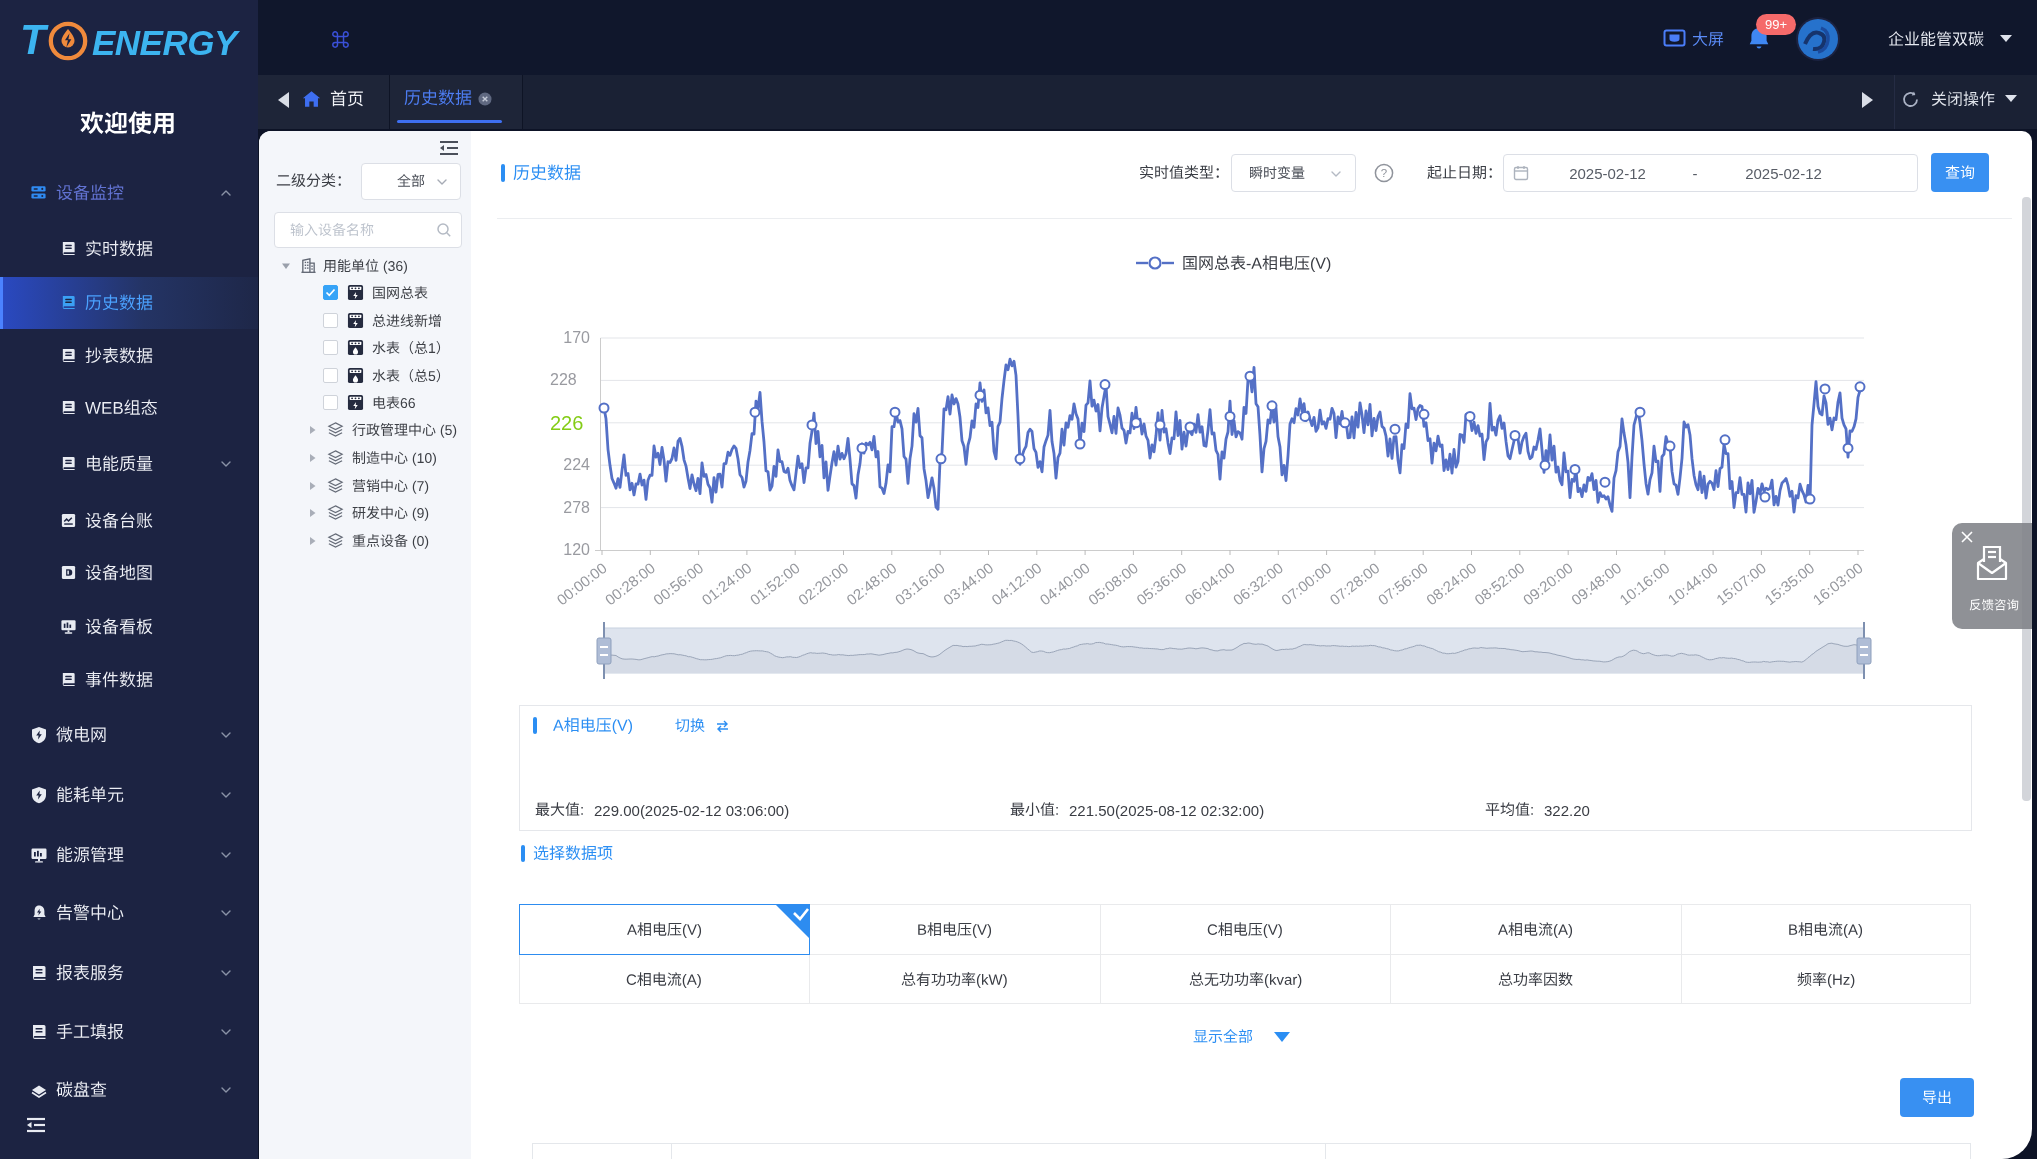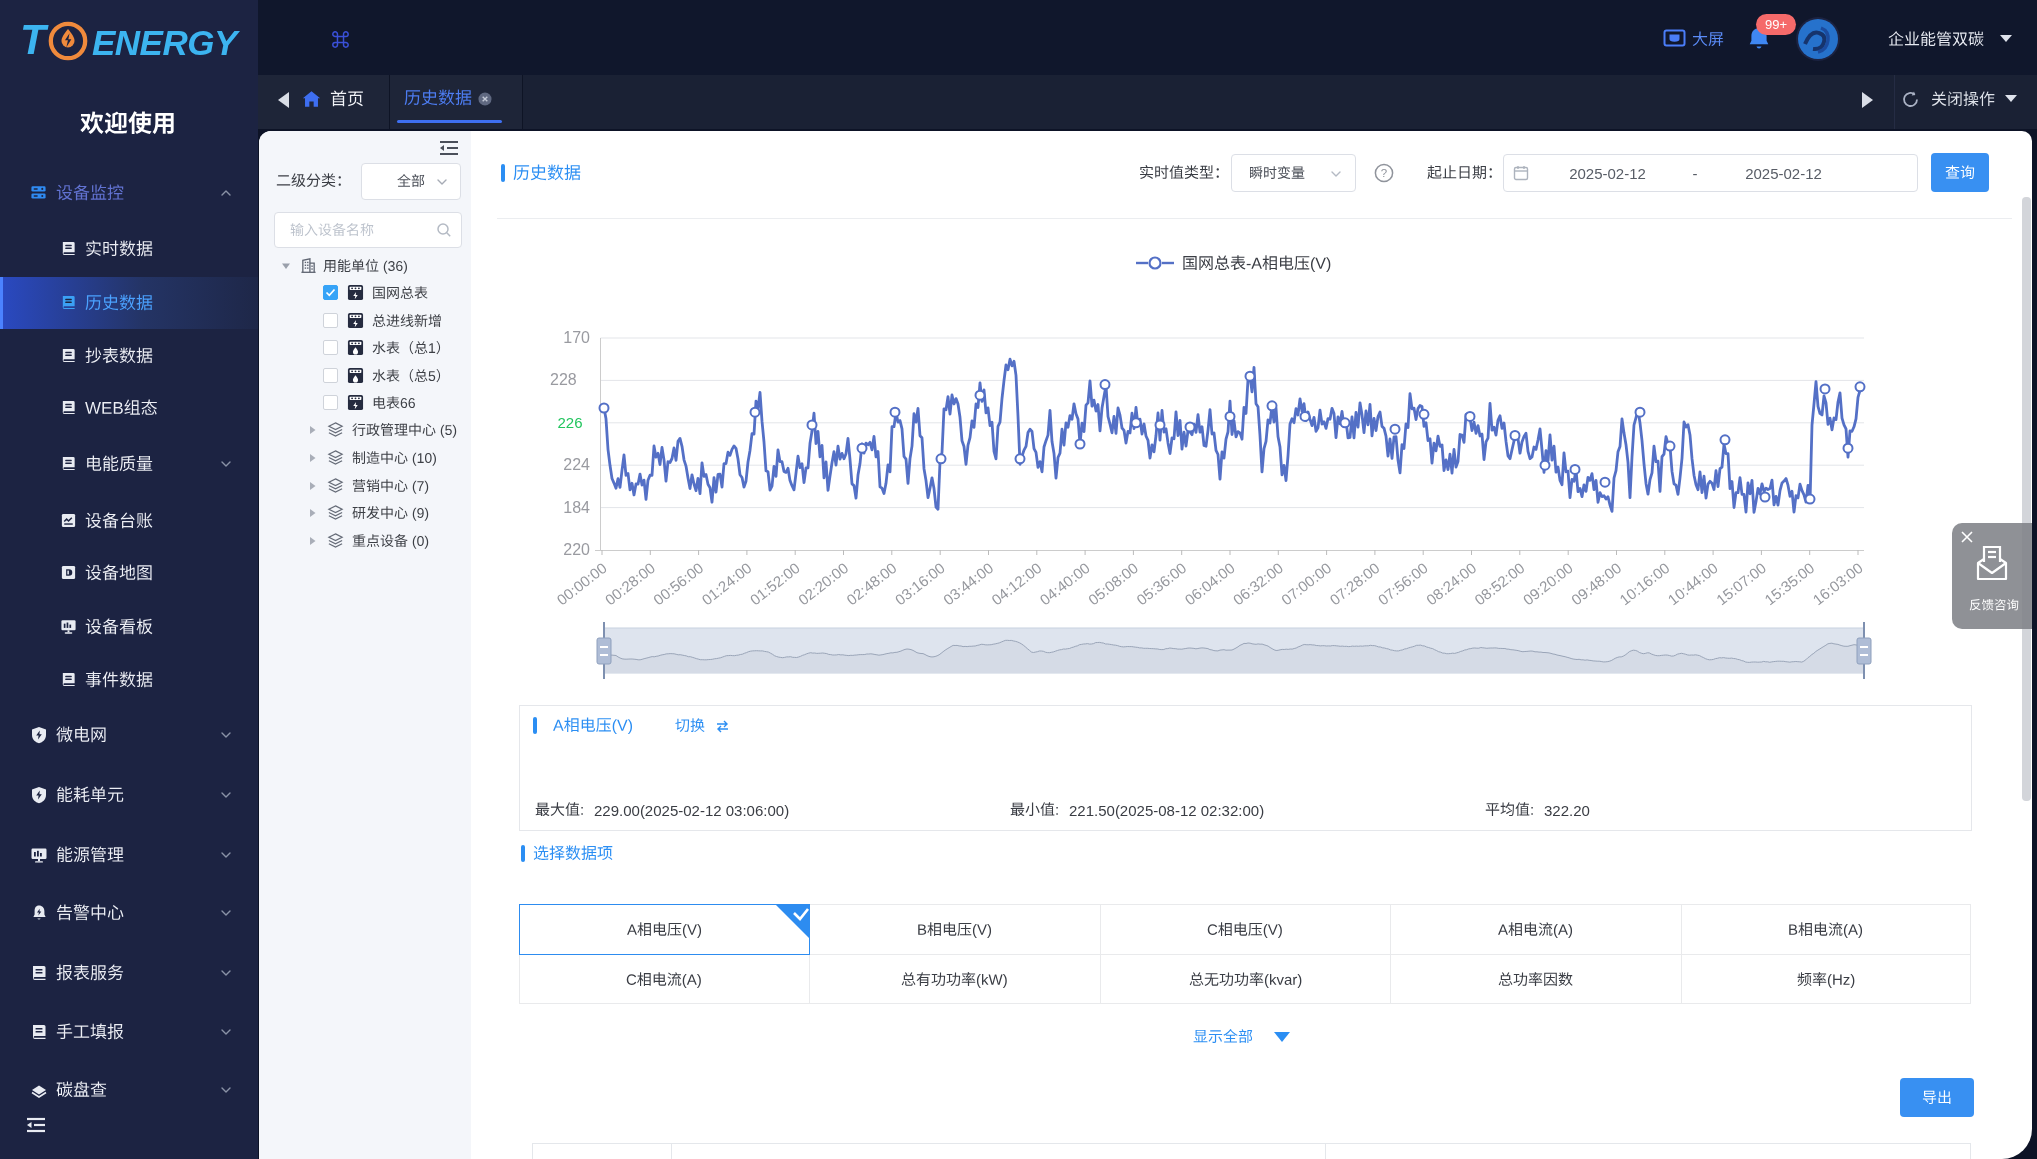--- a/index.html
+++ b/index.html
@@ -805,24 +805,24 @@
         <use href="#g30005cr" transform="translate(96.0 15.8) scale(0.016 -0.016)"></use>
         <use href="#g21387cr" transform="translate(112.0 15.8) scale(0.016 -0.016)"></use>
         <use href="#g40lr" transform="translate(128.0 15.8) scale(0.00781 -0.00781)"></use>
         <use href="#g86lr" transform="translate(133.3 15.8) scale(0.00781 -0.00781)"></use>
         <use href="#g41lr" transform="translate(144.0 15.8) scale(0.00781 -0.00781)"></use>
       </g>
     </svg>
   </div>
 <div class="abs" style="left:550px;top:330.0px;width:40px;text-align:right;font-size:16px;color:#999aa0;line-height:16px">170</div>
 <div class="abs" style="left:550px;top:372.4px;width:40px;text-align:left;font-size:16px;color:#999aa0;line-height:16px">228</div>
-<div class="abs" style="left:550px;top:414.8px;width:40px;text-align:center;font-size:15px;color:#22c55e;line-height:16px">226</div>
+<div class="abs" style="left:550px;top:414.8px;width:40px;text-align:left;font-size:20px;color:#84cc16;line-height:16px">226</div>
 <div class="abs" style="left:550px;top:457.2px;width:40px;text-align:right;font-size:16px;color:#999aa0;line-height:16px">224</div>
-<div class="abs" style="left:550px;top:499.6px;width:40px;text-align:right;font-size:16px;color:#999aa0;line-height:16px">184</div>
-<div class="abs" style="left:550px;top:542.0px;width:40px;text-align:right;font-size:16px;color:#999aa0;line-height:16px">220</div>
+<div class="abs" style="left:550px;top:499.6px;width:40px;text-align:right;font-size:16px;color:#999aa0;line-height:16px">278</div>
+<div class="abs" style="left:550px;top:542.0px;width:40px;text-align:right;font-size:16px;color:#999aa0;line-height:16px">120</div>
 <svg class="abs" style="left:497px;top:230px" width="1490" height="470" viewBox="0 0 1490 470">
 <line x1="103.5" y1="108.0" x2="1367" y2="108.0" stroke="#e3e5e9" stroke-width="1"></line>
     <line x1="103.5" y1="150.4" x2="1367" y2="150.4" stroke="#e3e5e9" stroke-width="1"></line>
     <line x1="103.5" y1="192.8" x2="1367" y2="192.8" stroke="#e3e5e9" stroke-width="1"></line>
     <line x1="103.5" y1="235.2" x2="1367" y2="235.2" stroke="#e3e5e9" stroke-width="1"></line>
     <line x1="103.5" y1="277.6" x2="1367" y2="277.6" stroke="#e3e5e9" stroke-width="1"></line>
 <line x1="103.5" y1="108" x2="103.5" y2="320" stroke="#ccc" stroke-width="1"></line>
 <line x1="98" y1="320.5" x2="1367" y2="320.5" stroke="#ccc" stroke-width="1"></line>
 <line x1="105.0" y1="320" x2="105.0" y2="325" stroke="#bbb" stroke-width="1"></line>
     <line x1="153.3" y1="320" x2="153.3" y2="325" stroke="#bbb" stroke-width="1"></line>

